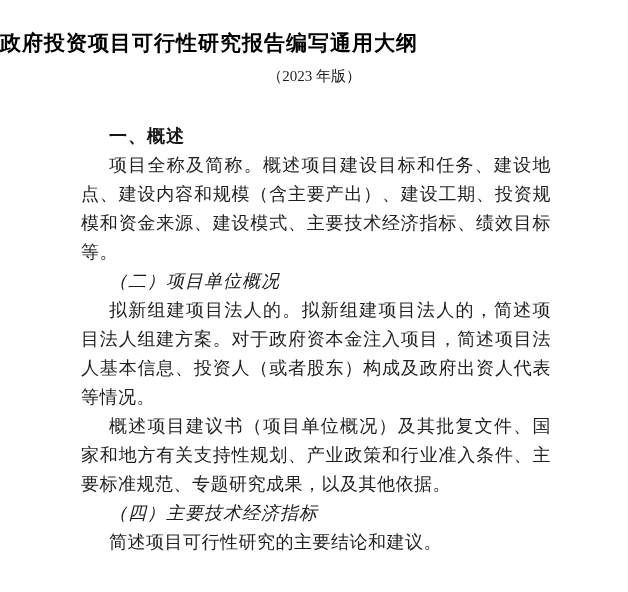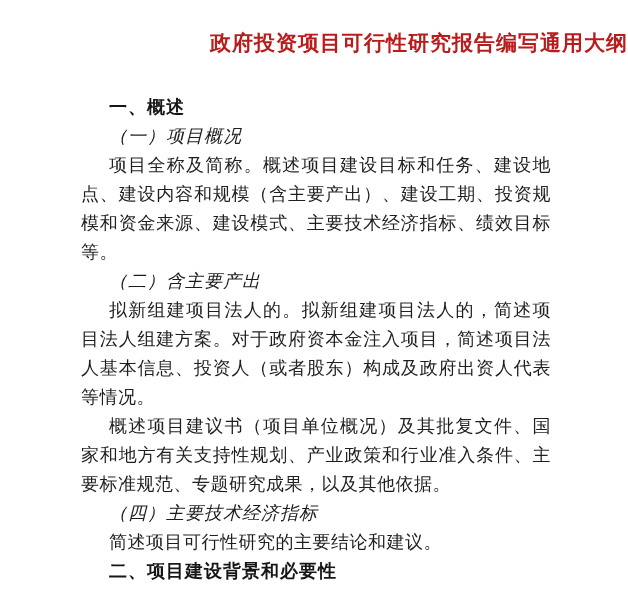--- a/index.html
+++ b/index.html
@@ -13,28 +13,27 @@
     width: 628px;
     height: 592px;
     background: #ffffff;
     overflow: hidden;
     padding-top: 31px;
     font-family: "Liberation Serif", serif;
     color: #1c1c1c;
   }
 
   .doc-title {
-    text-align: right;
+    text-align: left;
     font-size: 21px;
     line-height: 24px;
     font-weight: bold;
     letter-spacing: 1px;
-    color: #b91c1c;
+    color: #000000;
     font-family: "Liberation Serif", serif;
-    padding-left: 24px;
   }
 
   .doc-subtitle {
     margin-top: 13px;
     text-align: center;
     font-size: 15px;
     line-height: 16px;
     color: #1c1c1c;
     font-family: "Liberation Serif", serif;
   }
@@ -75,35 +74,34 @@
     letter-spacing: 0.5px;
   }
 </style>
 </head>
 <body>
 
 <div class="page">
 
   <div class="doc-title">政府投资项目可行性研究报告编写通用大纲</div>
 
+  <div class="doc-subtitle">（2023 年版）</div>
 
   <div class="content">
     <p class="section-heading">一、概述</p>
 
-    <p class="subsection-heading">（一）项目概况</p>
 
     <p class="body-para">项目全称及简称。概述项目建设目标和任务、建设地点、建设内容和规模（含主要产出）、建设工期、投资规模和资金来源、建设模式、主要技术经济指标、绩效目标等。</p>
 
-    <p class="subsection-heading">（二）含主要产出</p>
+    <p class="subsection-heading">（二）项目单位概况</p>
 
     <p class="body-para">拟新组建项目法人的。拟新组建项目法人的，简述项目法人组建方案。对于政府资本金注入项目，简述项目法人基本信息、投资人（或者股东）构成及政府出资人代表等情况。</p>
 
 
     <p class="body-para">概述项目建议书（项目单位概况）及其批复文件、国家和地方有关支持性规划、产业政策和行业准入条件、主要标准规范、专题研究成果，以及其他依据。</p>
 
     <p class="subsection-heading">（四）主要技术经济指标</p>
 
     <p class="body-para">简述项目可行性研究的主要结论和建议。</p>
 
-    <p class="section-heading">二、项目建设背景和必要性</p>
   </div>
 
 </div>
 
 </body></html>

